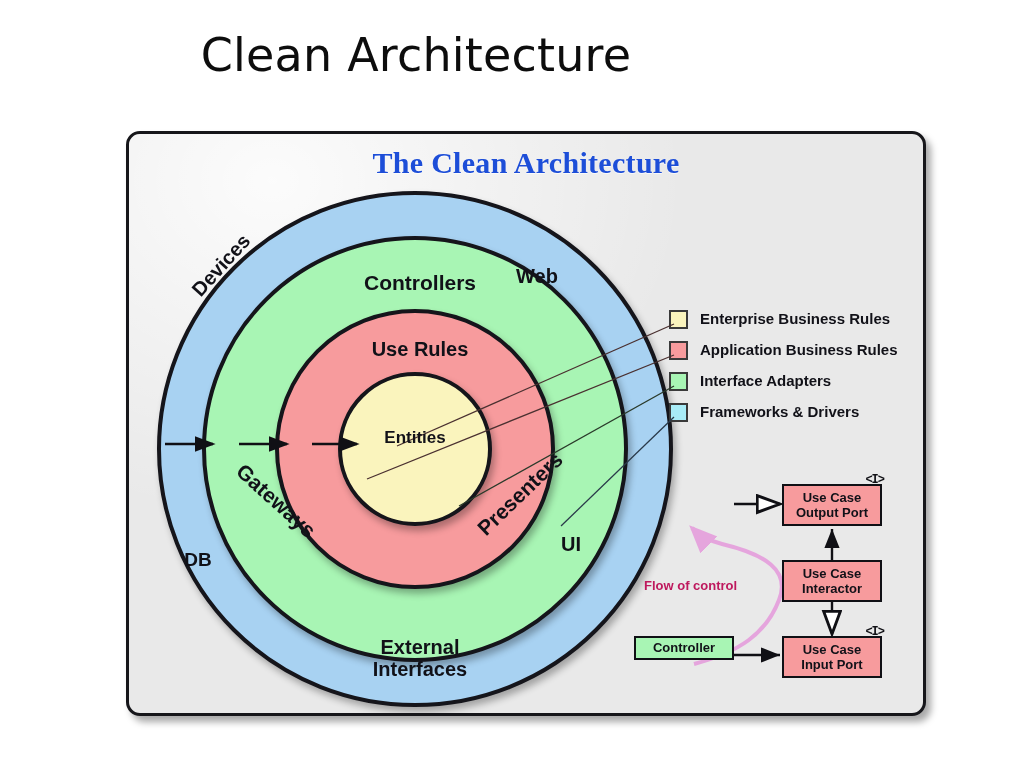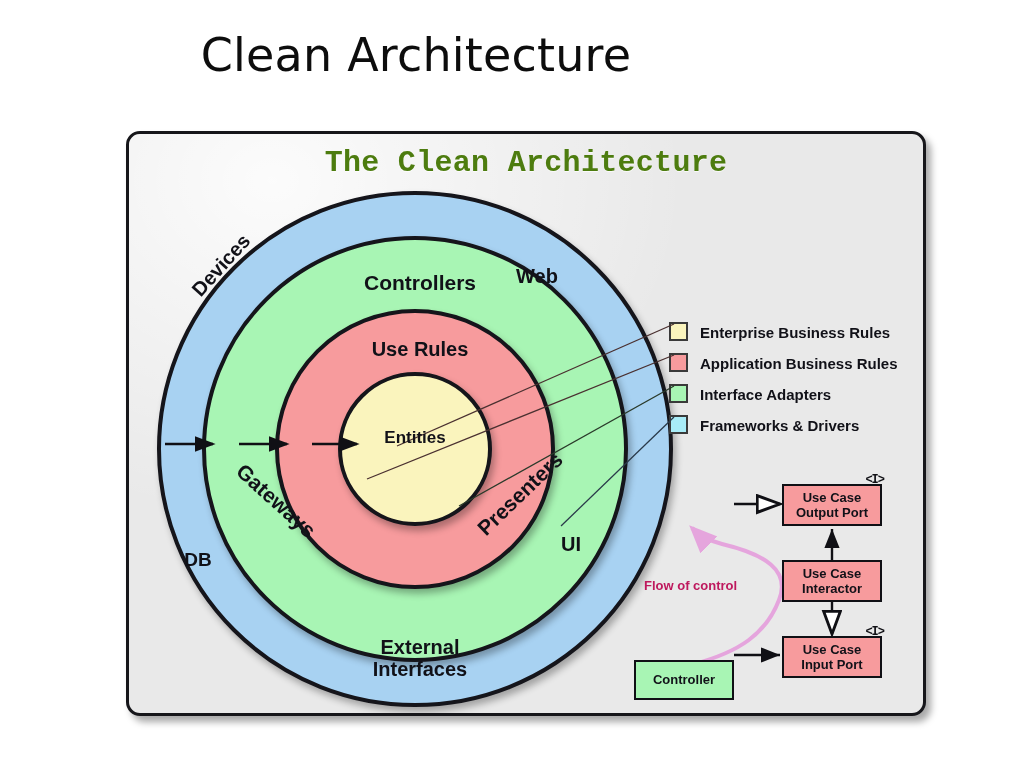--- a/index.html
+++ b/index.html
@@ -51,24 +51,24 @@
     background: radial-gradient(ellipse at 18% 8%, rgba(255,255,255,0.85) 0%, rgba(255,255,255,0.0) 45%);
     pointer-events: none;
   }
 
   #diagram-title {
     position: absolute;
     left: 0;
     top: 12px;
     width: 794px;
     text-align: center;
-    font-family: Liberation Mono, monospace;
+    font-family: Liberation Serif, serif;
     font-size: 30px;
     font-weight: bold;
-    color: #4d7c0f;
+    color: #1d4ed8;
     text-shadow: 0 1px 0 rgba(255,255,255,0.7);
     letter-spacing: 0.3px;
   }
 
   
   .ring {
     position: absolute;
     border-radius: 50%;
     border: 4px solid #15151b;
     box-sizing: border-box;
@@ -136,21 +136,21 @@
 
   
   #legend {
     position: absolute;
     left: 540px;
     top: 176px;
     width: 250px;
   }
   .legend-row {
     display: flex;
-    align-items: flex-end;
+    align-items: flex-start;
     height: 31px;
   }
   .legend-swatch {
     width: 19px;
     height: 19px;
     border: 2px solid #3a3a3a;
     box-sizing: border-box;
     margin-right: 12px;
     flex: 0 0 auto;
   }
@@ -184,21 +184,21 @@
     line-height: 1.18;
     color: #111118;
     white-space: pre;
   }
   .flow-box.green { background: #a8f5b4; }
   .flow-box.pink  { background: #f79b9d; }
 
   #box-presenter   { left: 0px;   top: 0px;   width: 100px; height: 38px; }
   #box-output-port { left: 148px; top: 0px;   width: 100px; height: 42px; }
   #box-interactor  { left: 148px; top: 76px;  width: 100px; height: 42px; }
-  #box-controller  { left: 0px;   top: 152px; width: 100px; height: 40px; margin-top: 24px; }
+  #box-controller  { left: 0px;   top: 152px; width: 100px; height: 24px; }
   #box-input-port  { left: 148px; top: 152px; width: 100px; height: 42px; }
 
   .iface-marker {
     position: absolute;
     right: -4px;
     top: -13px;
     font-family: "Liberation Mono", monospace;
     font-size: 12px;
     font-weight: bold;
     color: #101015;

